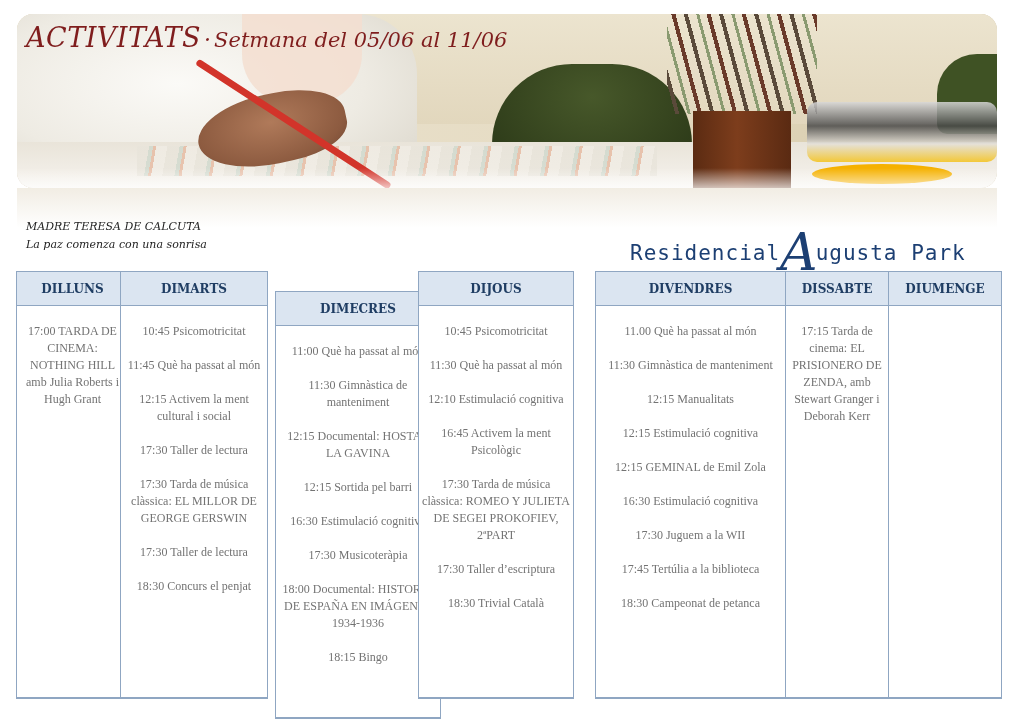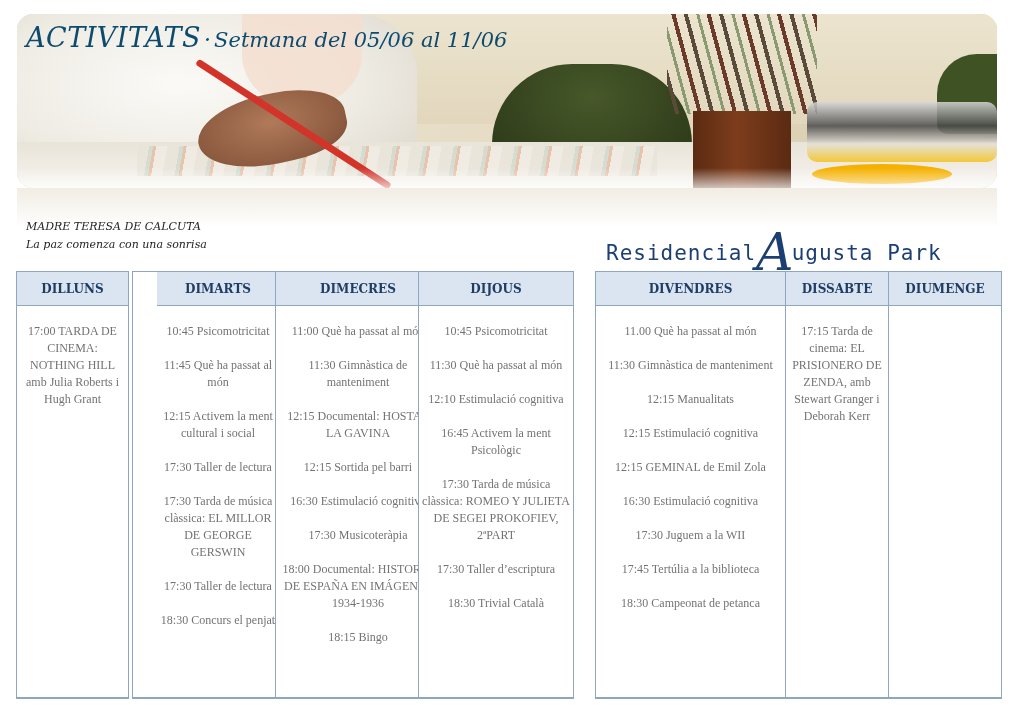--- a/index.html
+++ b/index.html
@@ -41,30 +41,30 @@
   .banner .plate { position:absolute; left:795px; top:150px; width:140px; height:20px;
     background: #f5b100; border-radius: 50%; }
   .banner .fade { position:absolute; left:0; bottom:0; width:100%; height:20px;
     background: linear-gradient(180deg, rgba(255,255,255,0) 0%, rgba(255,255,255,.7) 100%); }
 
   .reflection { position:absolute; left:17px; top:188px; width:980px; height:40px;
     background: linear-gradient(180deg, rgba(230,222,205,.55) 0%, rgba(255,255,255,0) 100%); }
 
   .title {
     position: absolute; left: 26px; top: 22px; white-space: nowrap;
-    font-family: "DejaVu Serif", "Liberation Serif", serif; font-style: italic; color: #0c4a6e;
+    font-family: "DejaVu Serif", "Liberation Serif", serif; font-style: italic; color: #7f1d1d;
   }
   .title .main { font-size: 27px; letter-spacing: 0.5px; }
   .title .sep { font-size: 22px; margin: 0 3px; }
   .title .sub { font-size: 21px; }
 
   .quote { position:absolute; left:26px; top:218px; font-family: "DejaVu Serif", "Liberation Serif", serif;
     font-style: italic; font-size: 11px; line-height: 18px; color: #222; }
 
-  .logo { position:absolute; left:606px; top:212px; white-space: nowrap; color: #1c3f73;
+  .logo { position:absolute; left:630px; top:212px; white-space: nowrap; color: #1c3f73;
     font-family: "DejaVu Sans Mono", "Liberation Mono", monospace; }
   .logo .w1 { font-size: 21px; letter-spacing: 1px; }
   .logo .a { font-family: "DejaVu Serif", "Liberation Serif", serif; font-style: italic; font-size: 52px;
     position: relative; top: 10px; margin: 0 -2px 0 0; color:#1c3f73; }
   .logo .w2 { font-size: 21px; letter-spacing: 1px; }
 
   
   .schedule { position:absolute; left:16px; top:271px; width:946px; height:428px;border-radius:17px; }
   .col { position:absolute; top:0; height:428px; border:1px solid #8fa6c2; border-bottom:2px solid #8fa6c2; background:#fff; }
   .col .head { height:34px; background:#dbe5f1; border-bottom:1px solid #8fa6c2;
@@ -109,34 +109,34 @@
 </div>
 
 <div class="schedule">
   <div class="col" style="left:0;width:113px;">
     <div class="head">DILLUNS</div>
     <div class="body">
       <div class="act">17:00 TARDA DE CINEMA: NOTHING HILL amb Julia Roberts i Hugh Grant</div>
     </div>
   </div>
 
-  <div class="col" style="left:116px;width:148px;padding-left:24px;">
+  <div class="col" style="left:104px;width:148px;">
     <div class="head">DIMARTS</div>
     <div class="body">
       <div class="act">10:45 Psicomotricitat</div>
       <div class="act">11:45 Què ha passat al món</div>
       <div class="act">12:15 Activem la ment cultural i social</div>
       <div class="act">17:30  Taller de lectura</div>
       <div class="act">17:30 Tarda de música clàssica: EL MILLOR DE GEORGE GERSWIN</div>
       <div class="act">17:30 Taller de lectura</div>
       <div class="act">18:30 Concurs el penjat</div>
     </div>
   </div>
 
-  <div class="col" style="left:259px;width:166px;">
+  <div class="col" style="left:259px;width:166px;margin-top:20px;">
     <div class="head">DIMECRES</div>
     <div class="body">
       <div class="act">11:00 Què ha passat al món</div>
       <div class="act">11:30 Gimnàstica de manteniment</div>
       <div class="act">12:15  Documental: HOSTAL LA GAVINA</div>
       <div class="act">12:15 Sortida pel barri</div>
       <div class="act">16:30 Estimulació cognitiva</div>
       <div class="act">17:30 Musicoteràpia</div>
       <div class="act">18:00 Documental: HISTORIA DE ESPAÑA EN IMÁGENES 1934-1936</div>
       <div class="act">18:15 Bingo</div>

